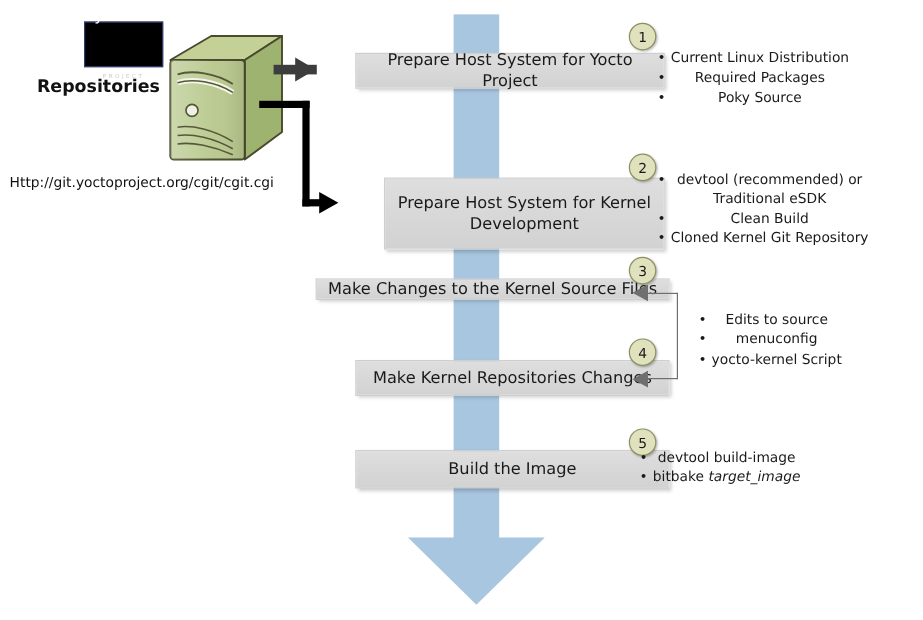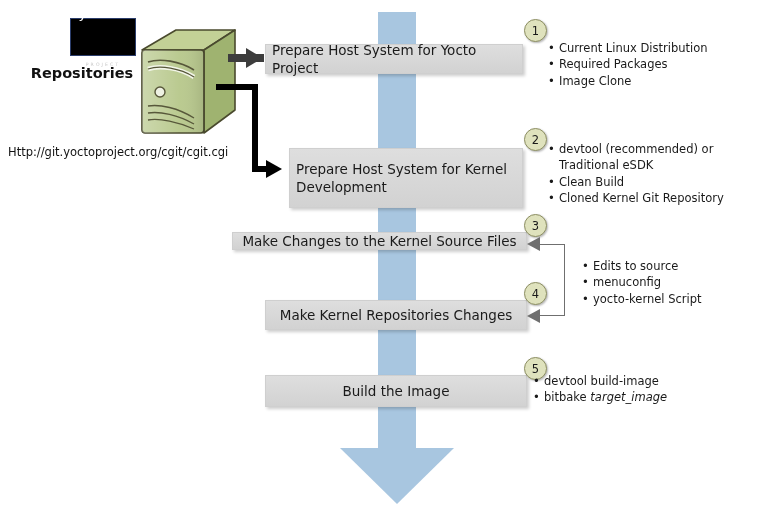--- a/index.html
+++ b/index.html
@@ -44,26 +44,27 @@
 
   
   .box {
     position: absolute;
     background: linear-gradient(to bottom, #dedede 0%, #d2d2d2 100%);
     border: 1px solid #cfcfcf;
     box-shadow: 2px 2px 3px rgba(0,0,0,0.20);
     display: flex;
     align-items: center;
     justify-content: center;
-    text-align: left;
+    text-align: center;
     font-size: 13.5px;
     color: #1a1a1a;
     line-height: 1.35;
     box-sizing: border-box;
     padding: 0 6px;
+    margin-left: 31px;
   }
 
   
   .num-circle {
     position: absolute;
     width: 23px;
     height: 23px;
     border-radius: 50%;
     background: #dfe2bd;
     border: 1.4px solid #8d8f63;
@@ -76,20 +77,21 @@
     box-sizing: border-box;
   }
 
   
   .bullets {
     position: absolute;
     font-size: 11.5px;
     line-height: 1.42;
     color: #1a1a1a;
     white-space: nowrap;
+    text-align: center;
   }
   .bullets .bl {
     display: block;
     padding-left: 11px;
     position: relative;
   }
   .bullets .bl::before {
     content: "\2022";
     position: absolute;
     left: 0;
@@ -239,21 +241,21 @@
 
   <div class="box" style="left:265px; top:44px; width:258px; height:30px;">
     <span>Prepare Host System for Yocto Project</span>
   </div>
   <div class="num-circle" style="left:524px; top:19px;">
     <span>1</span>
   </div>
   <div class="bullets" style="left:548px; top:40px;">
     <span class="bl">Current Linux Distribution</span>
     <span class="bl">Required Packages</span>
-    <span class="bl">Image Clone</span>
+    <span class="bl">Poky Source</span>
   </div>
 
   <div class="box" style="left:289px; top:148px; width:234px; height:60px;">
     <span>Prepare Host System for Kernel Development</span>
   </div>
   <div class="num-circle" style="left:524px; top:128px;">
     <span>2</span>
   </div>
   <div class="bullets" style="left:548px; top:141px;">
     <span class="bl">devtool (recommended) or</span>

